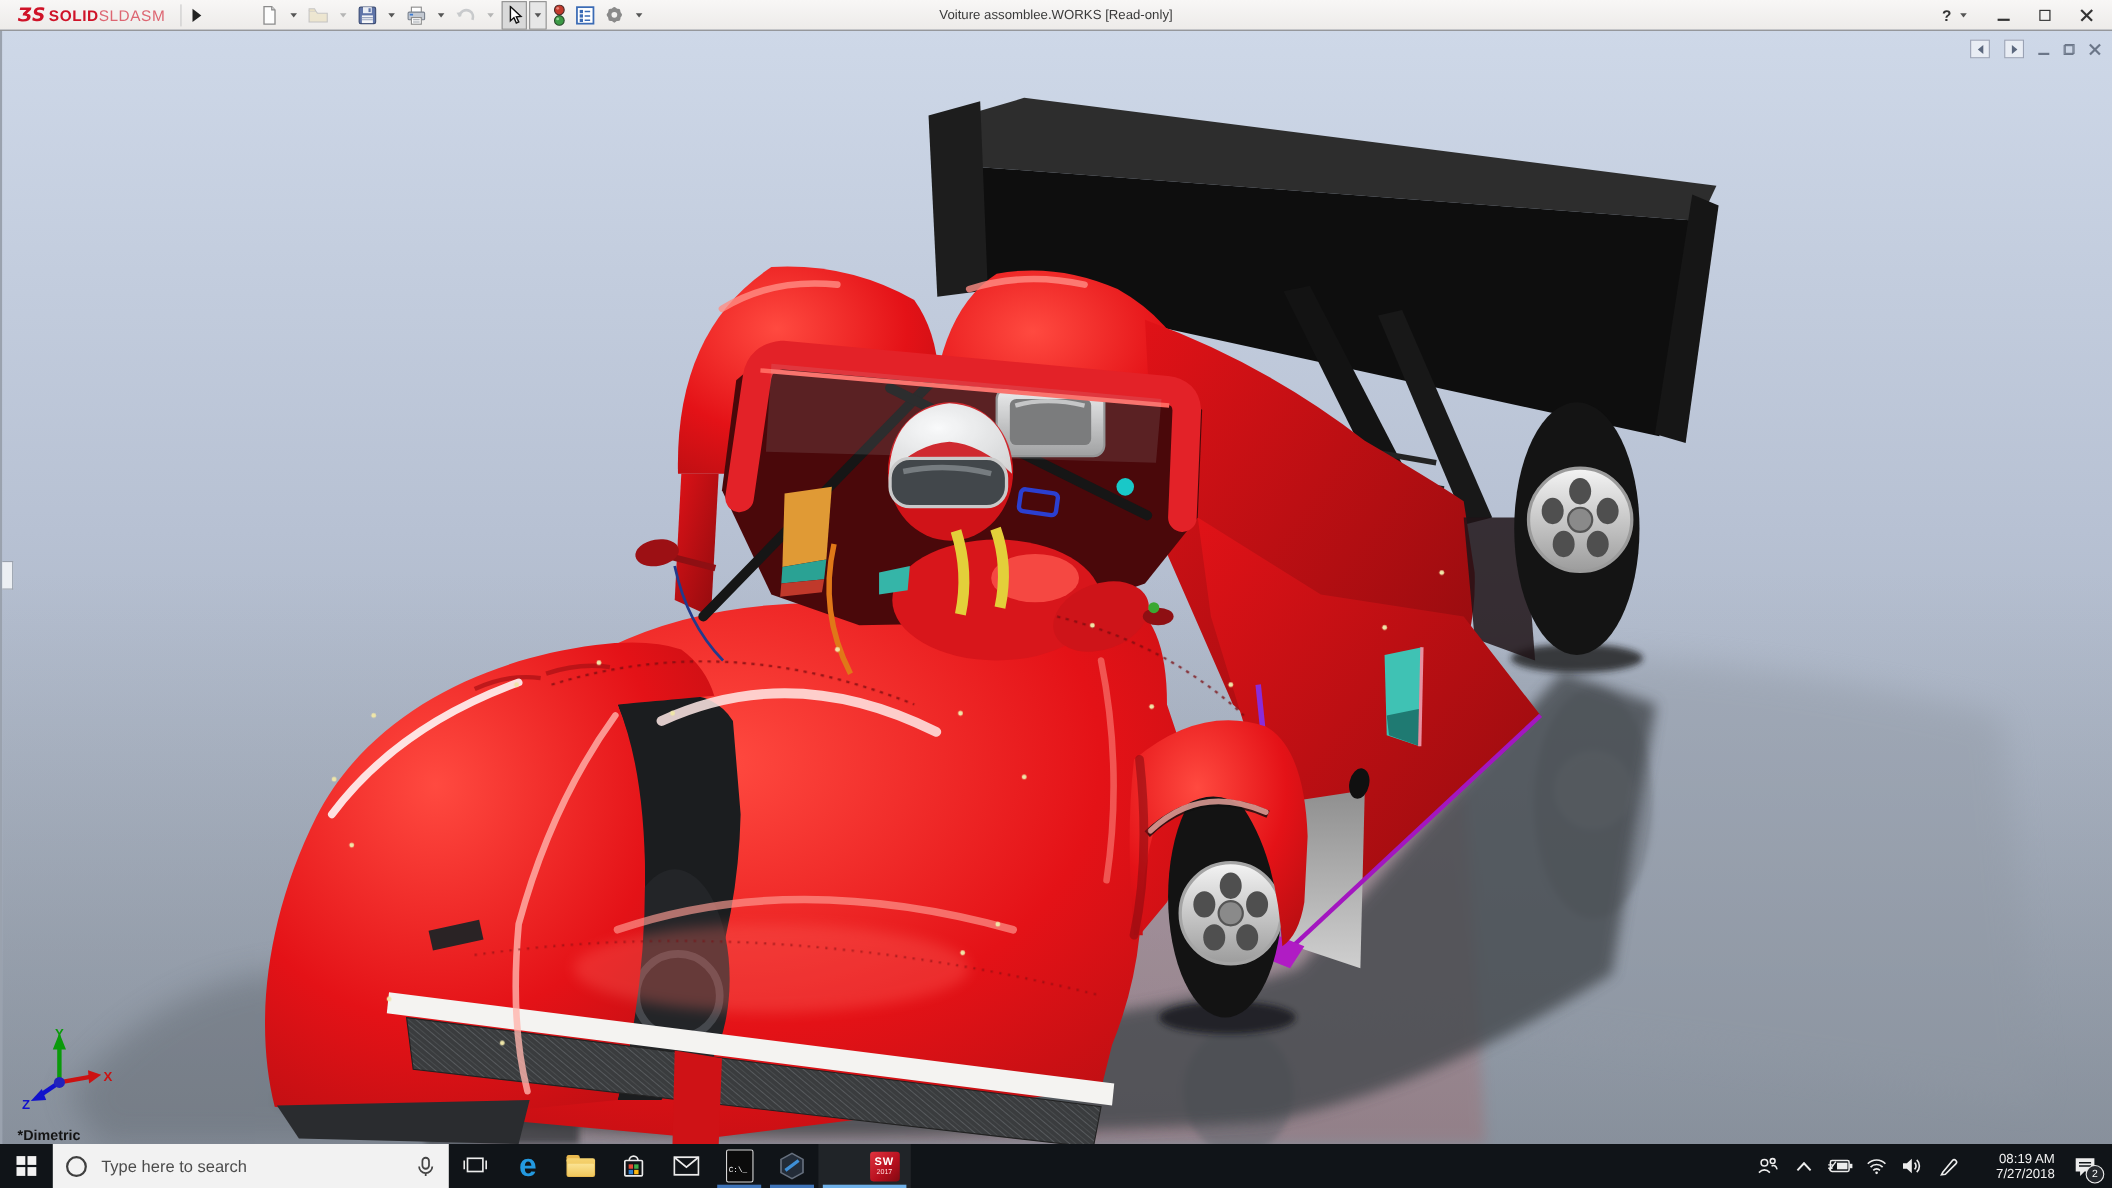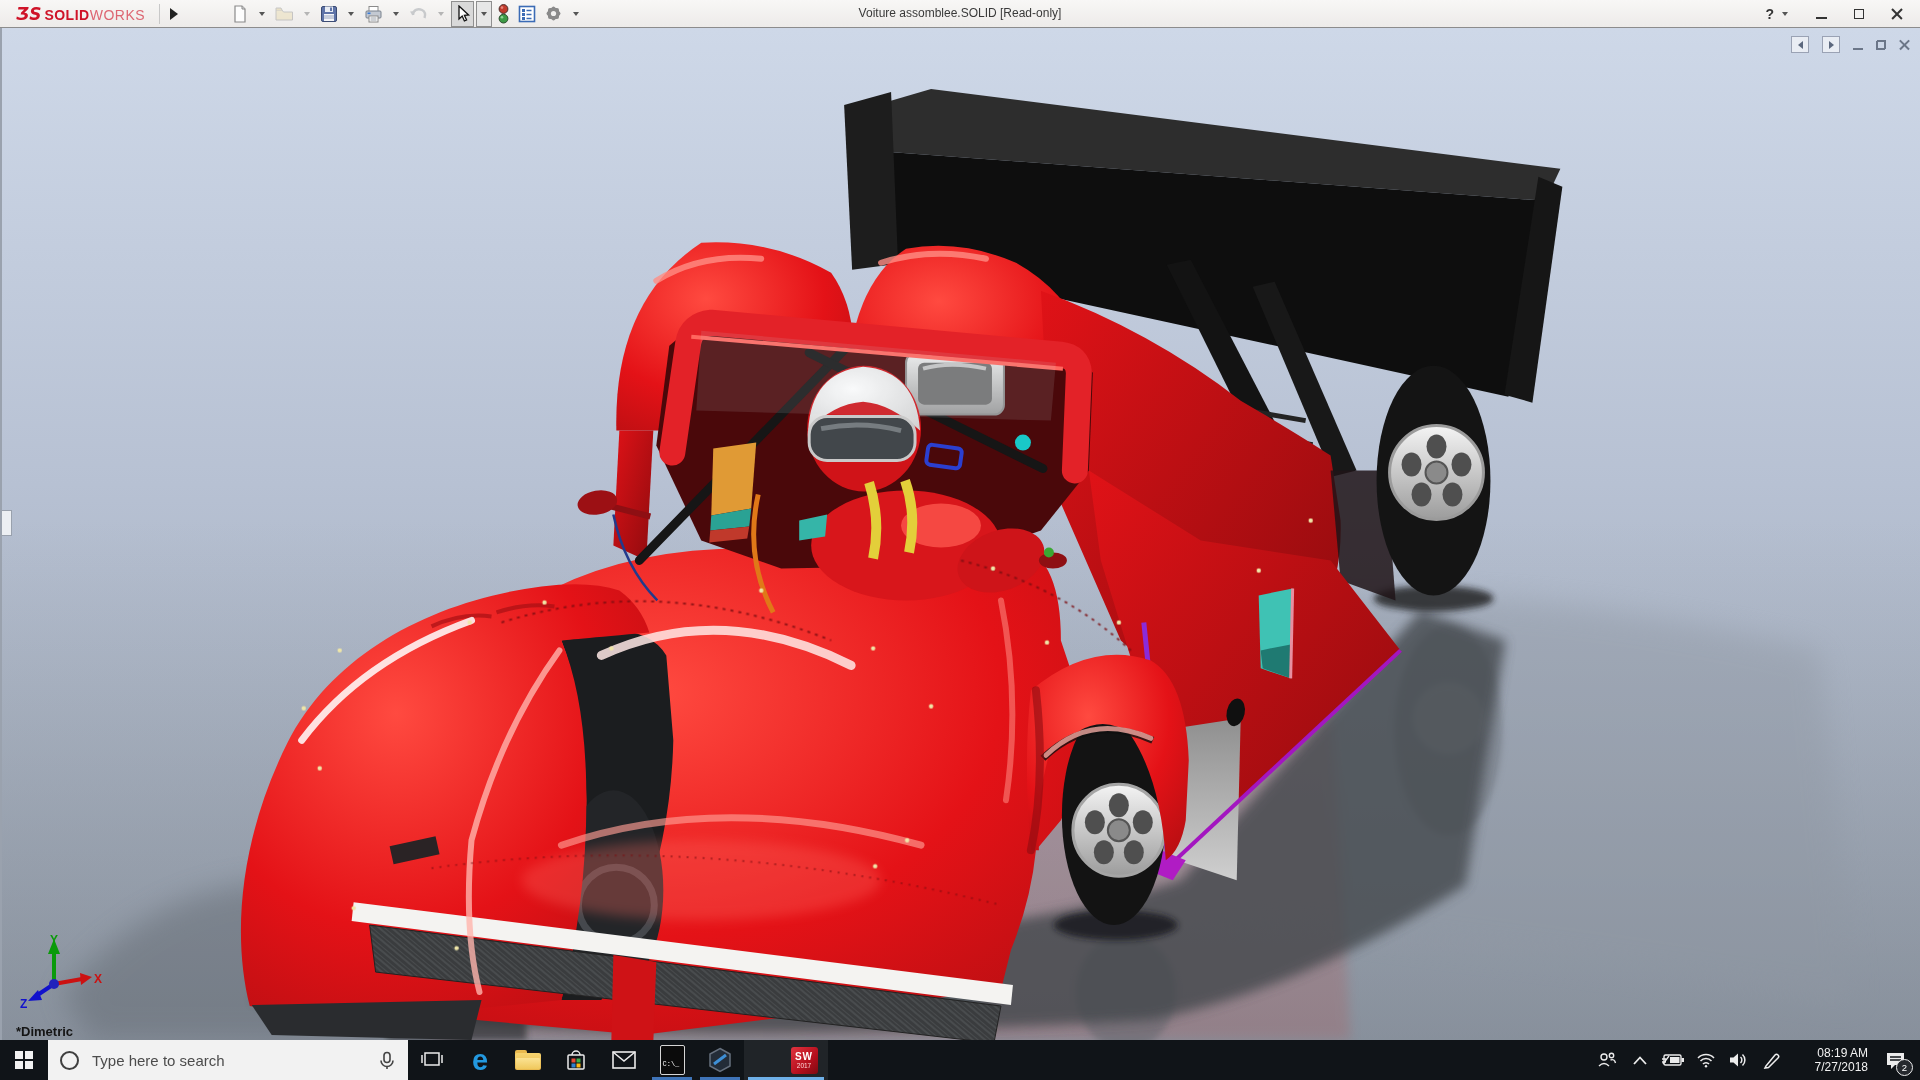--- a/index.html
+++ b/index.html
@@ -99,21 +99,21 @@
 </style>
 </head>
 <body>
 
 <div class="screen">
 
   <header class="titlebar">
     <div class="logo">
       <span class="glyph">ƷS</span>
       <span class="solid">SOLID</span>
-      <span class="works">WORKS</span>
+      <span class="works">SLDASM</span>
     </div>
     <div class="sep"></div>
     <div class="flyout"></div>
 
     <div class="qat">
       <div class="tbtn">
         <svg width="18" height="18" viewBox="0 0 18 18">
           <path d="M4 1 h7 l3 3 v13 h-10 z" fill="#fdfdfd" stroke="#8a8a8a" stroke-width="1.2"></path>
           <path d="M11 1 v3 h3" fill="#d9d9d9" stroke="#8a8a8a" stroke-width="1"></path>
         </svg>
@@ -202,21 +202,21 @@
           <rect x="4" y="4" width="11" height="11" rx="2" fill="#8a8a8a" transform="rotate(45 9.5 9.5)"></rect>
           <circle cx="9.5" cy="9.5" r="5.4" fill="#8a8a8a"></circle>
           <circle cx="9.5" cy="9.5" r="2.6" fill="#f1f0ef"></circle>
         </svg>
       </div>
       <div class="caretbox">
           <span class="caret"></span>
         </div>
     </div>
 
-    <div class="wtitle">Voiture assomblee.SOLID [Read-only]</div>
+    <div class="wtitle">Voiture assomblee.WORKS [Read-only]</div>
 
     <div class="winctl">
       <div style="display:flex;align-items:center;gap:4px;">
         <span class="helpq">?</span>
         <span class="caret"></span>
       </div>
       <div class="wc">
           <div class="minbar"></div>
         </div>
       <div class="wc">

